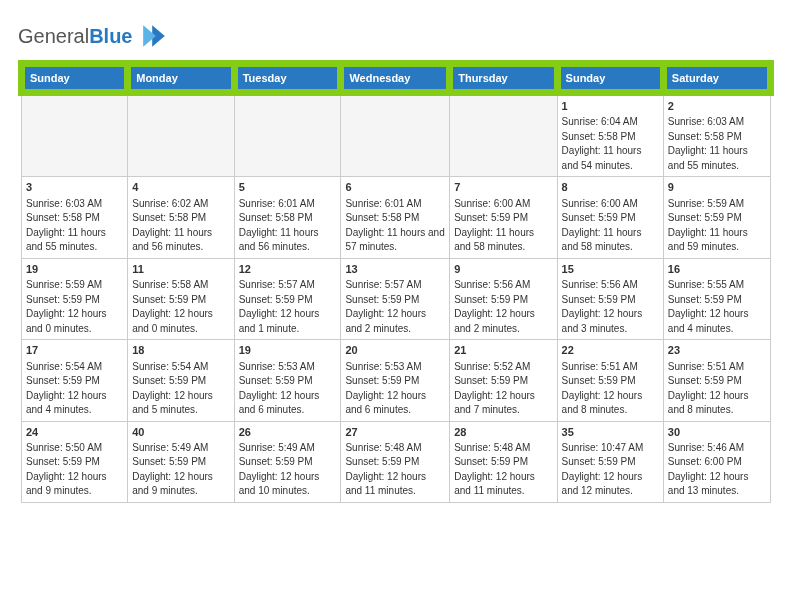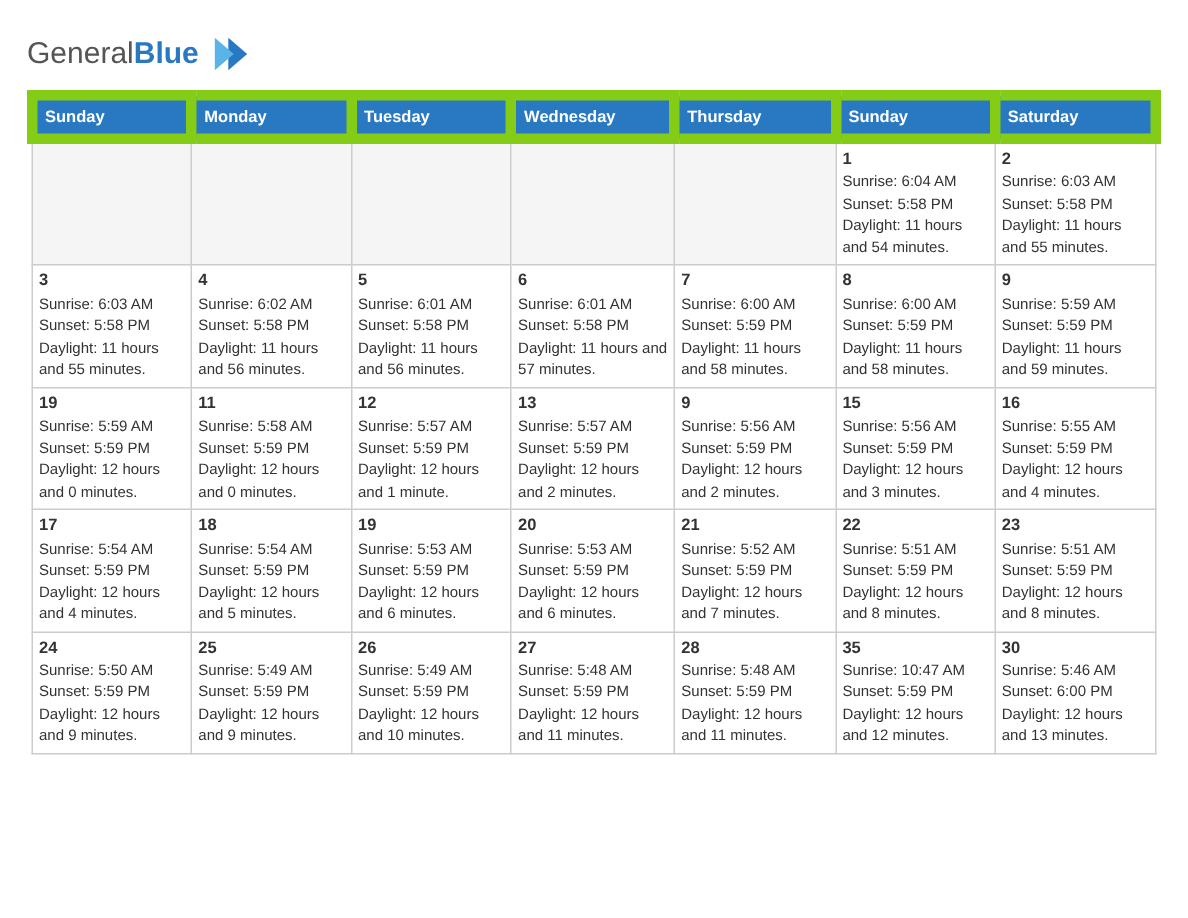--- a/index.html
+++ b/index.html
@@ -299,21 +299,21 @@
         </tr>
         <tr>
           <td>
             <span class="day-num">24</span>
             <div class="day-info">Sunrise: 5:50 AM
 Sunset: 5:59 PM
 Daylight: 12 hours
 and 9 minutes.</div>
           </td>
           <td>
-            <span class="day-num">25</span>
+            <span class="day-num">40</span>
             <div class="day-info">Sunrise: 5:49 AM
 Sunset: 5:59 PM
 Daylight: 12 hours
 and 9 minutes.</div>
           </td>
           <td>
             <span class="day-num">26</span>
             <div class="day-info">Sunrise: 5:49 AM
 Sunset: 5:59 PM
 Daylight: 12 hours

